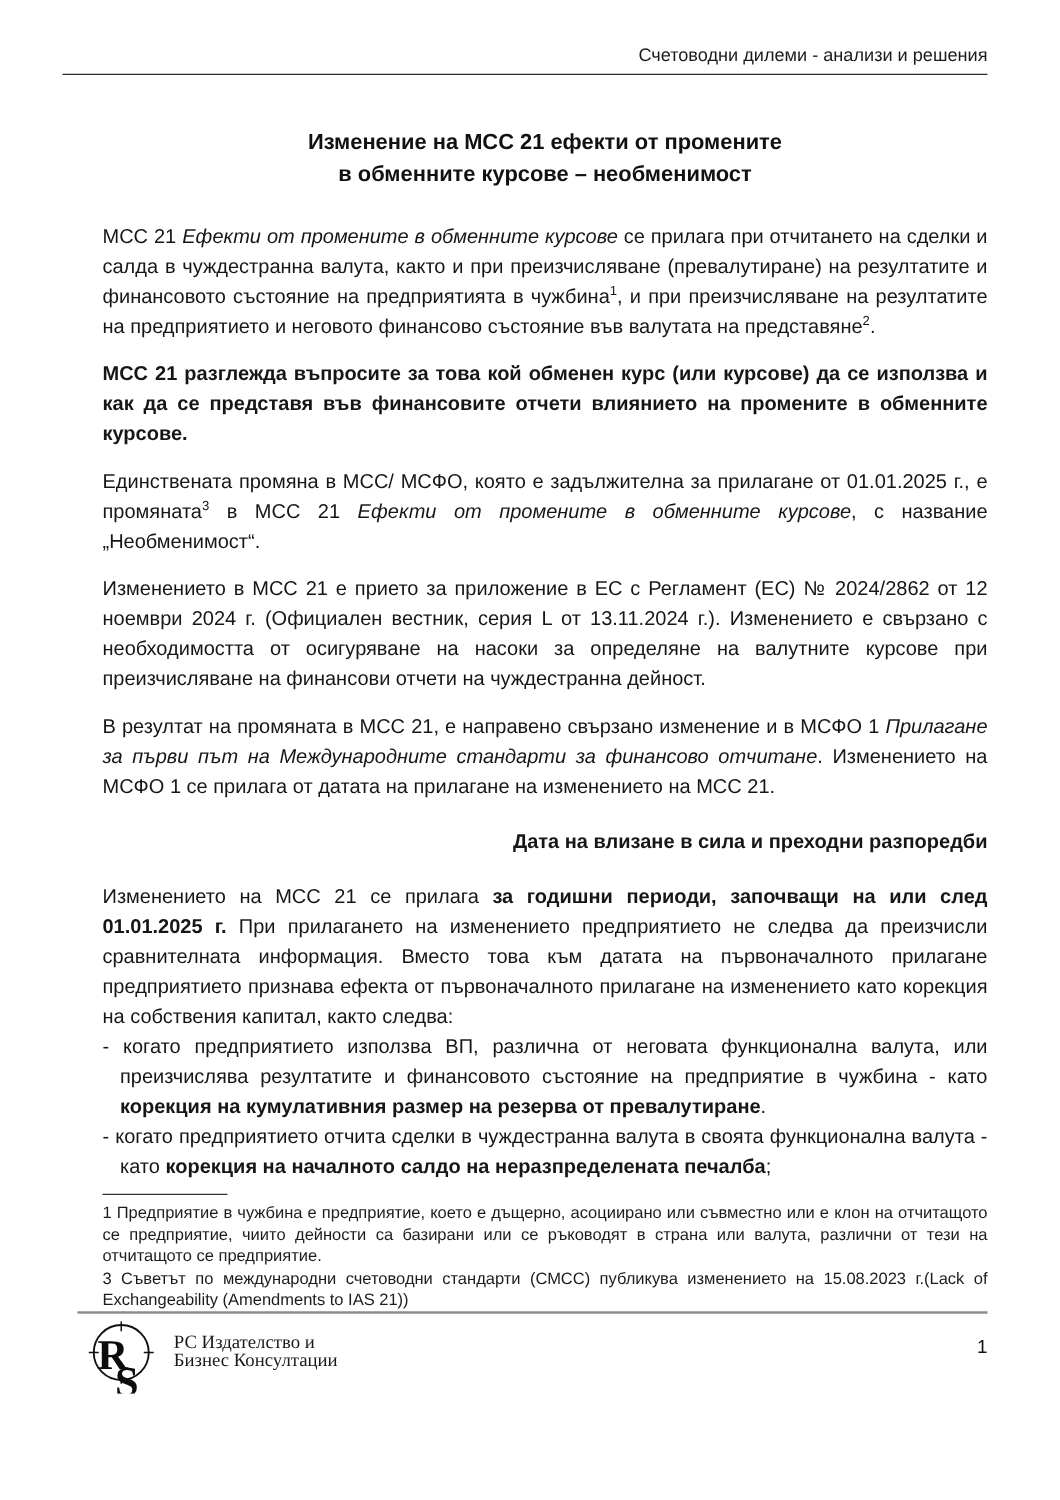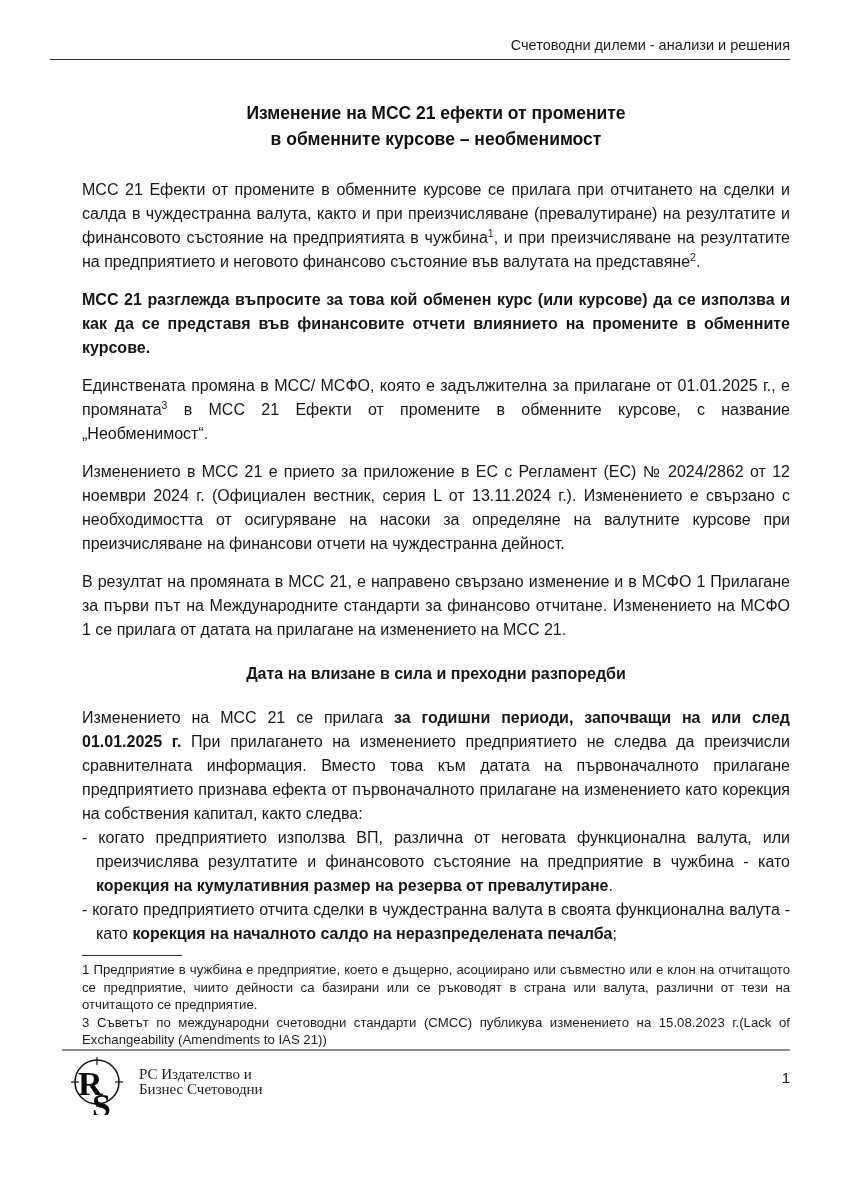--- a/index.html
+++ b/index.html
@@ -46,28 +46,28 @@
   .body-blocks{
     margin-top:26px;
     font-size:16px;
     line-height:24px;
     text-align:justify;
     color:#161616;
   }
   .blk{margin:0;}
   .blk.p, .blk.p-bold{margin-top:14px;}
   .blk.p-bold{font-weight:700;}
-  .blk.heading{margin-top:20px;font-weight:700;text-align:center;}
+  .blk.heading{margin-top:20px;font-weight:700;text-align:right;}
   .blk.heading + .blk.p{margin-top:20px;}
   .blk.bullet{
     margin-top:0;
     padding-left:14px;
     text-indent:-14px;
   }
-  .it{margin-top:34px;}
+  .it{font-style:italic;margin-top:34px;}
   .bd{font-weight:700;}
   sup{font-size:10.5px;line-height:0;vertical-align:super;}
   
   .footnotes{
     margin-top:9px;
     font-size:13.2px;
     line-height:17.5px;
     text-align:justify;
     color:#1c1c1c;
   }
@@ -158,20 +158,20 @@
           <circle cx="29" cy="25" r="22" fill="none" stroke="#111" stroke-width="1.5"></circle>
           <line x1="29" y1="0" x2="29" y2="8" stroke="#111" stroke-width="1.2"></line>
           <line x1="29" y1="42" x2="29" y2="50" stroke="#111" stroke-width="1.2"></line>
           <line x1="3" y1="25" x2="11" y2="25" stroke="#111" stroke-width="1.2"></line>
           <line x1="47" y1="25" x2="55" y2="25" stroke="#111" stroke-width="1.2"></line>
           <text x="10" y="38" font-size="34">R</text>
           <text x="24" y="60" font-size="34">S</text>
         </svg>
         <div class="publisher-name">
           <span>РС Издателство и</span><br>
-          <span>Бизнес Счетоводни</span>
+          <span>Бизнес Консултации</span>
         </div>
       </div>
       <div class="page-number">1</div>
     </div>
   </footer>
 
 </div>
 
 </body></html>

